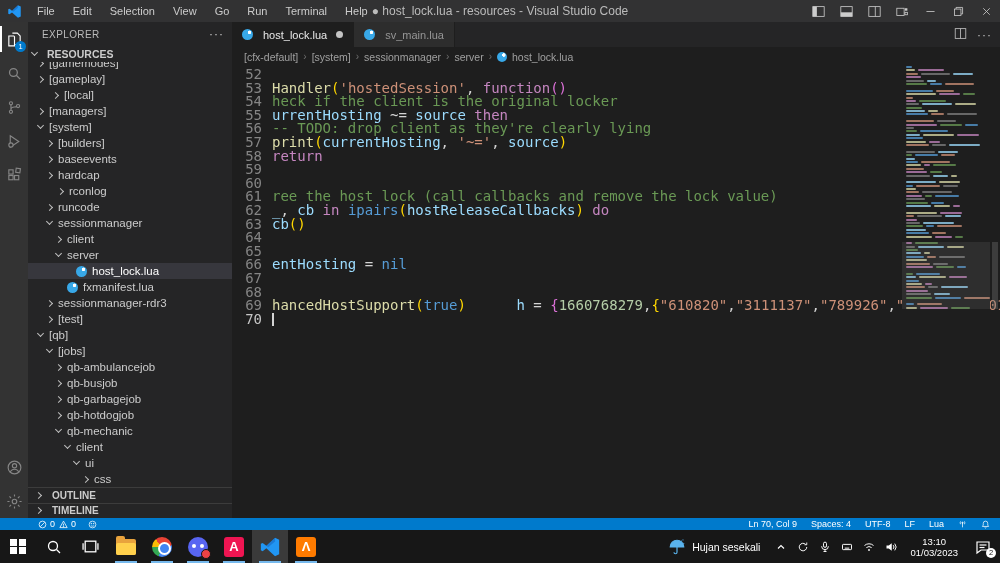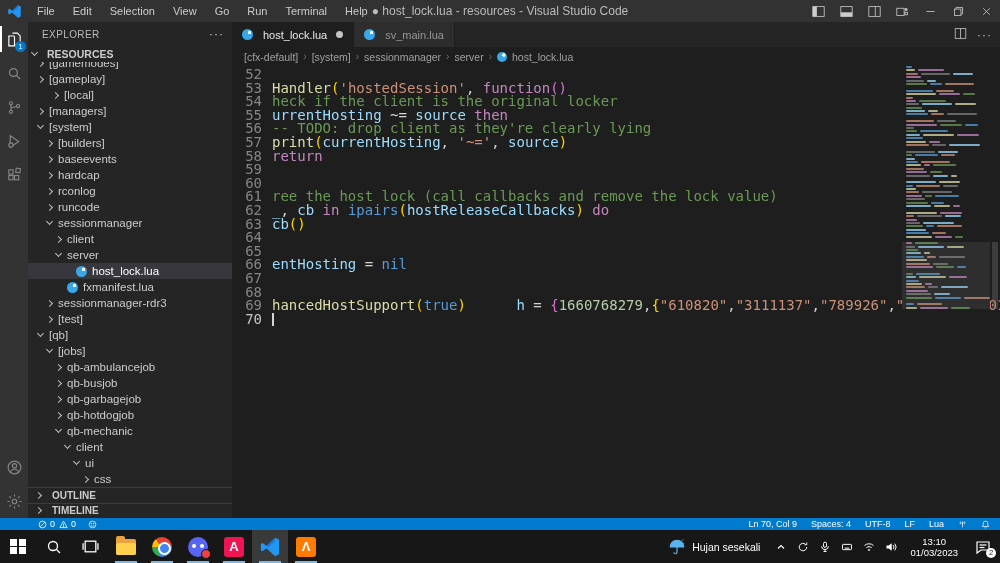--- a/index.html
+++ b/index.html
@@ -280,21 +280,21 @@
           <span>[builders]</span>
         </div>
         <div class="tree-row" style="padding-left: 19px;">
           <span class="chev right"></span>
           <span>baseevents</span>
         </div>
         <div class="tree-row" style="padding-left: 19px;">
           <span class="chev right"></span>
           <span>hardcap</span>
         </div>
-        <div class="tree-row" style="padding-left: 19px;">
+        <div class="tree-row" style="padding-left: 30px;">
           <span class="chev right"></span>
           <span>rconlog</span>
         </div>
         <div class="tree-row" style="padding-left: 19px;">
           <span class="chev right"></span>
           <span>runcode</span>
         </div>
         <div class="tree-row" style="padding-left: 19px;">
           <span class="chev down"></span>
           <span>sessionmanager</span>

